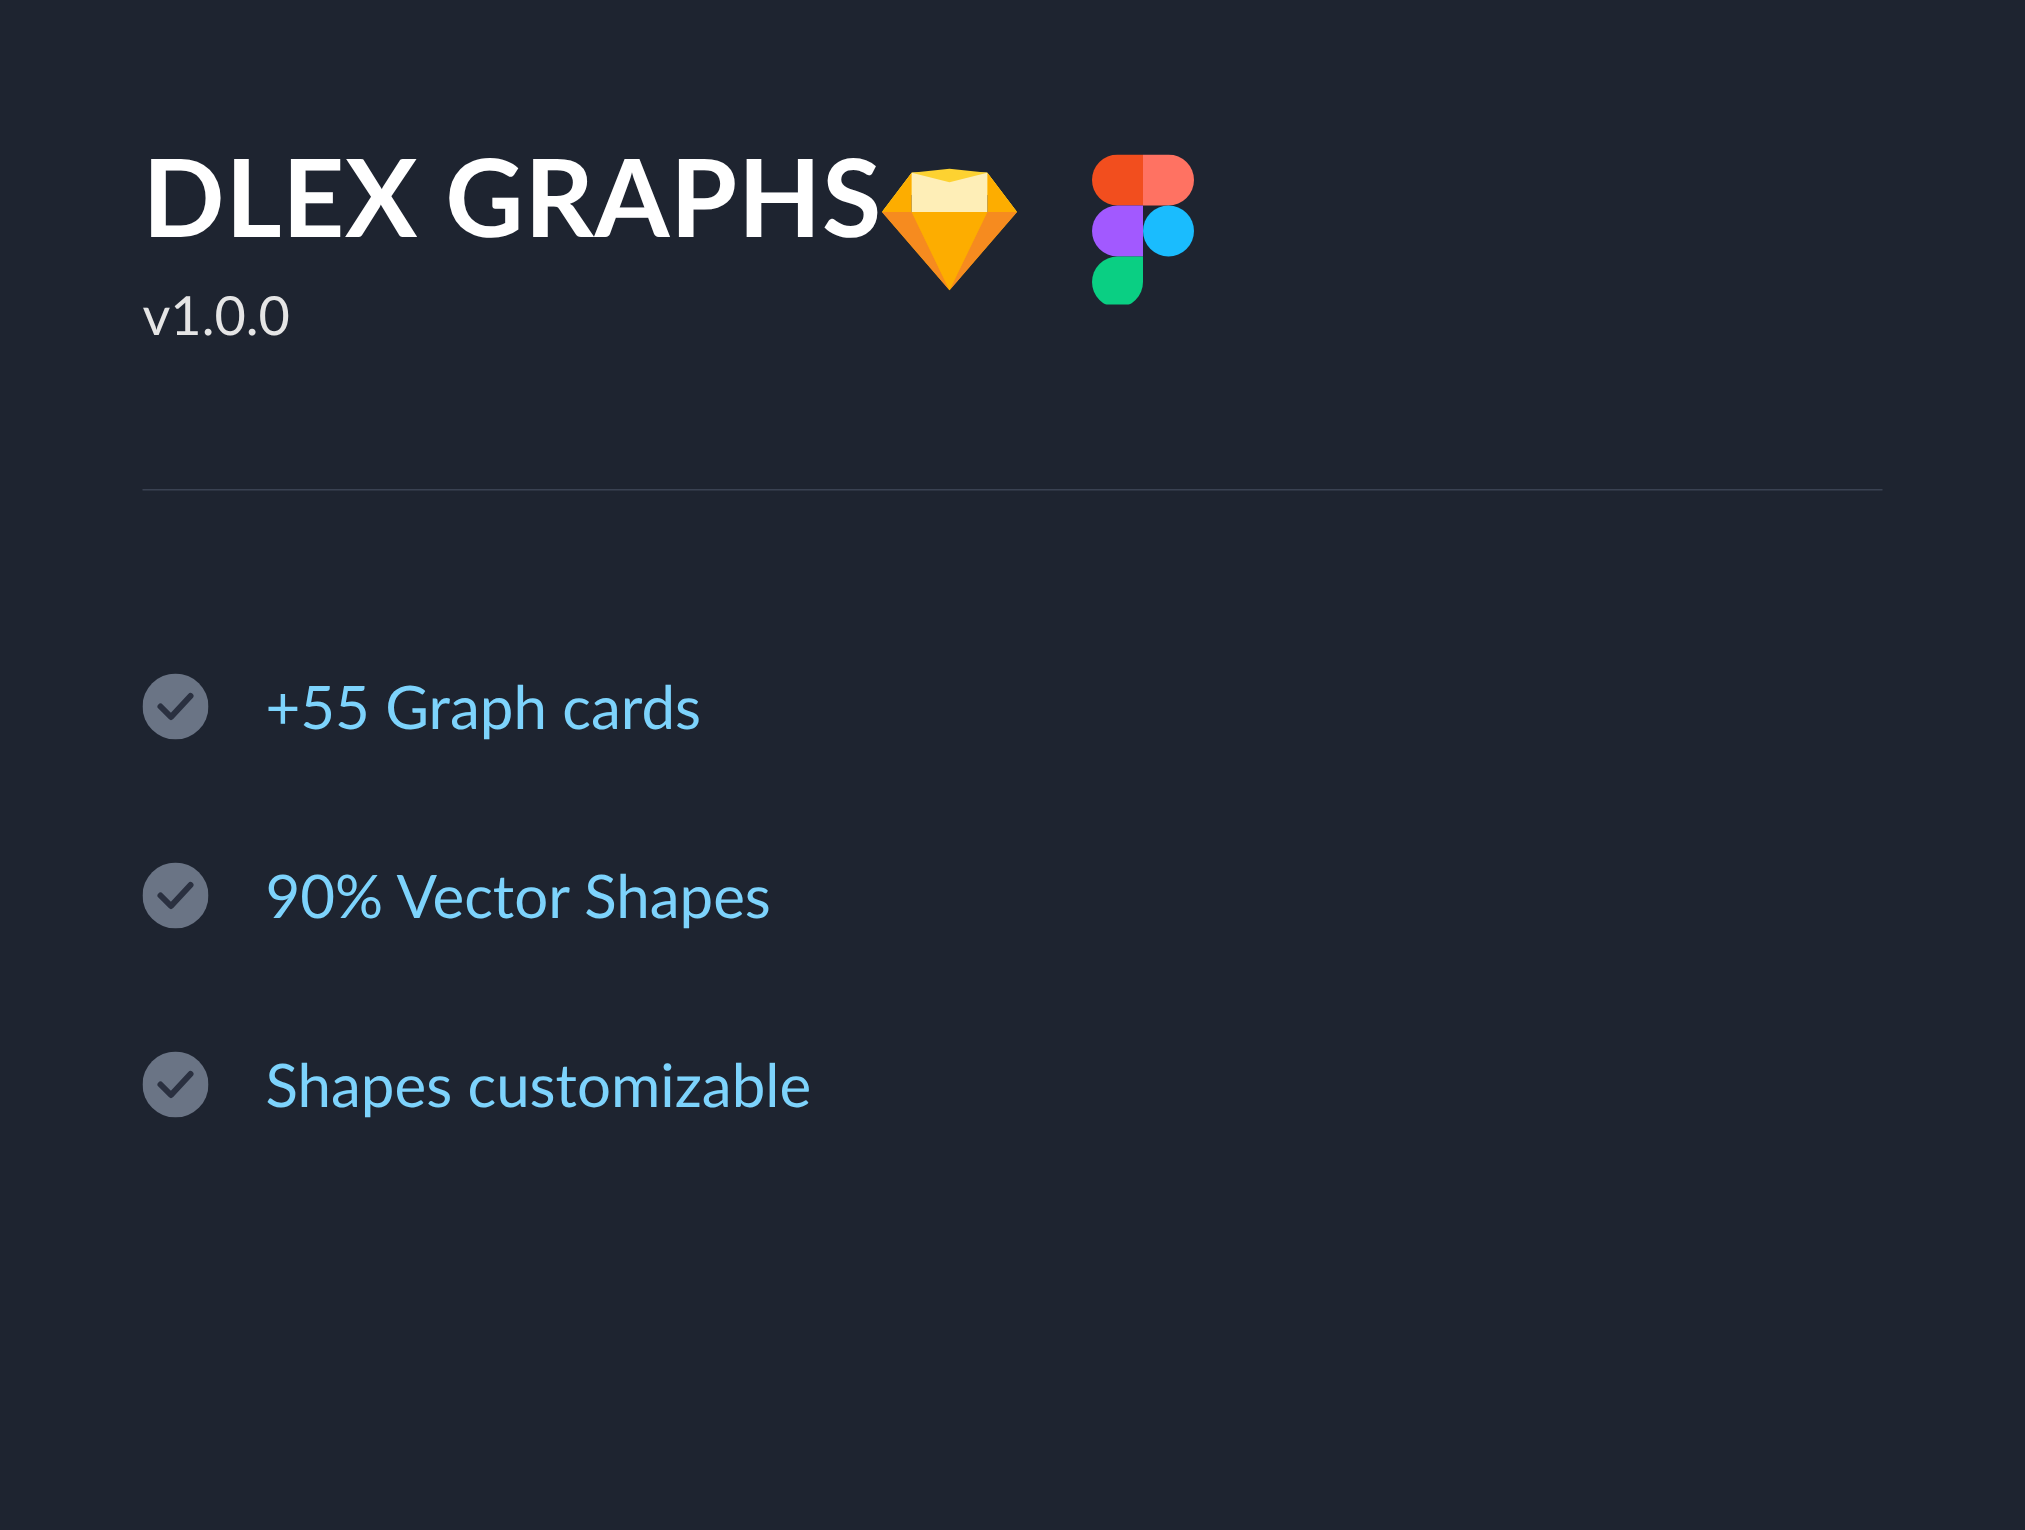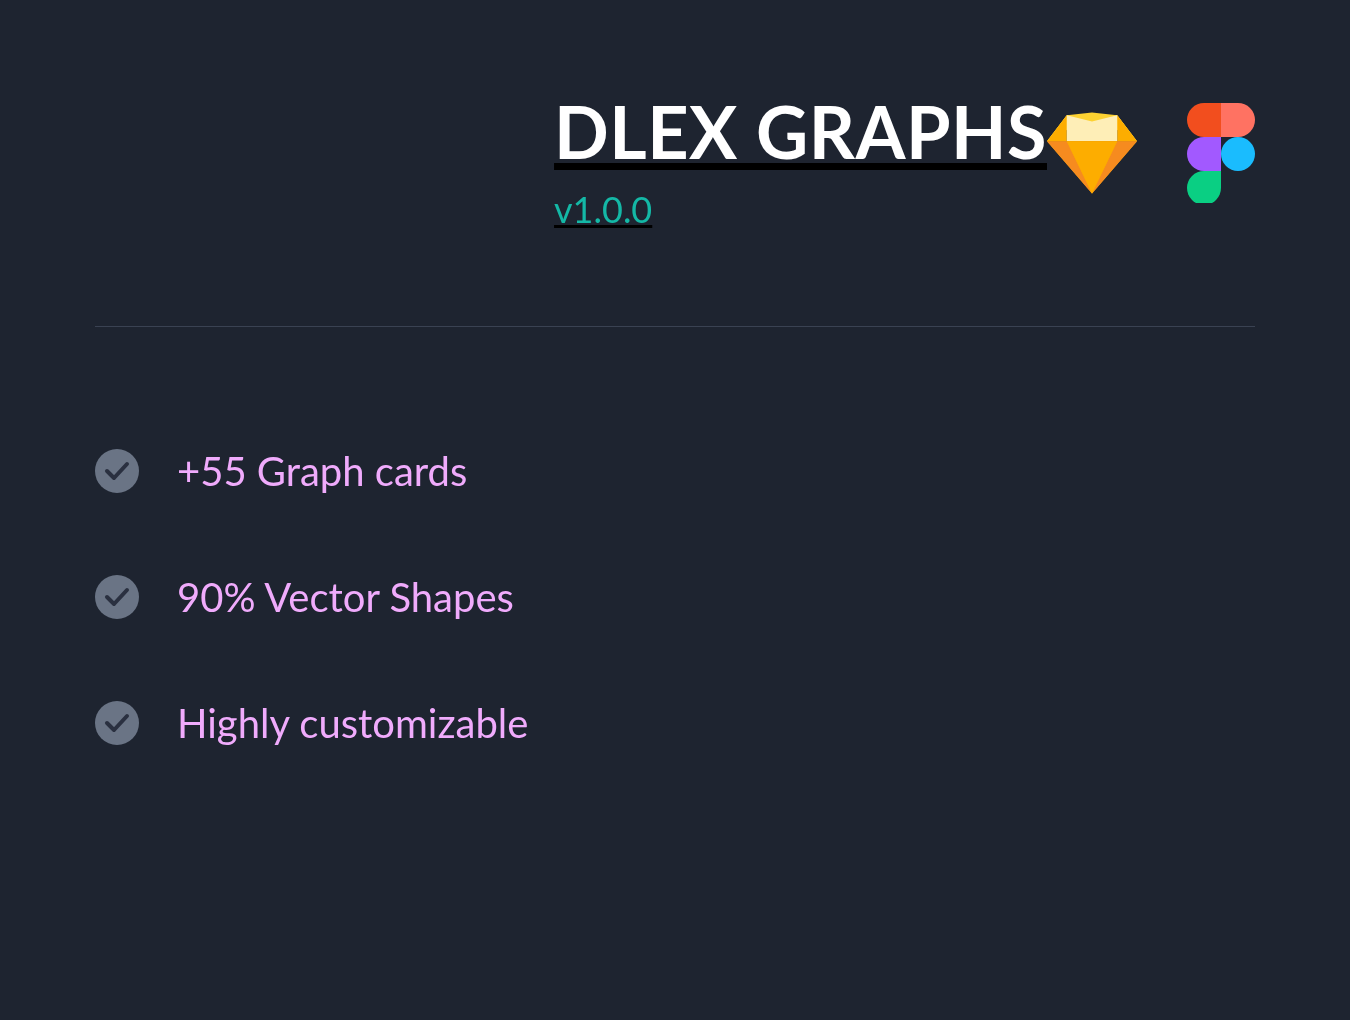--- a/index.html
+++ b/index.html
@@ -12,40 +12,39 @@
       background-color: #1e2430;
       width: 1350px;
       height: 1020px;
       font-family: -apple-system, BlinkMacSystemFont, "Segoe UI", "Lato", "Helvetica Neue", Arial, sans-serif;
       padding: 95px 95px 0 95px;
       overflow: hidden;
     }
     
     .header {
       display: flex;
-      justify-content: flex-end;
+      justify-content: flex-start;
       align-items: flex-start;
-      text-decoration: underline;
     }
     
     .title-block {
       display: flex;
       flex-direction: column;
     }
     
     .title {
       color: #ffffff;
       font-size: 72px;
       font-weight: 700;
       letter-spacing: 0.5px;
       line-height: 1;
     }
     
     .version {
-      color: #14b8a6;
+      color: #e5e5e5;
       font-size: 36px;
       font-weight: 400;
       margin-top: 20px;
     }
     
     .icons {
       display: flex;
       align-items: center;
       gap: 50px;
       padding-top: 8px;
@@ -80,21 +79,21 @@
       gap: 38px;
     }
     
     .check-icon {
       width: 44px;
       height: 44px;
       flex-shrink: 0;
     }
     
     .feature-text {
-      color: #f0abfc;
+      color: #7dd3fc;
       font-size: 40px;
       font-weight: 400;
     }
   </style>
 </head>
 <body>
 
 <div class="header">
   <div class="title-block">
     <h1 class="title">DLEX GRAPHS</h1>
@@ -150,15 +149,15 @@
     </span>
     <span class="feature-text">90% Vector Shapes</span>
   </div>
   <div class="feature-item">
     <span class="check-icon">
       <svg viewBox="0 0 44 44" width="44" height="44">
         <circle cx="22" cy="22" r="22" fill="#6a7485"></circle>
         <path d="M12,22 L19,29 L32,15" stroke="#2a3040" stroke-width="4" fill="none" stroke-linecap="round" stroke-linejoin="round"></path>
       </svg>
     </span>
-    <span class="feature-text">Highly customizable</span>
+    <span class="feature-text">Shapes customizable</span>
   </div>
 </div>
 
 </body></html>

